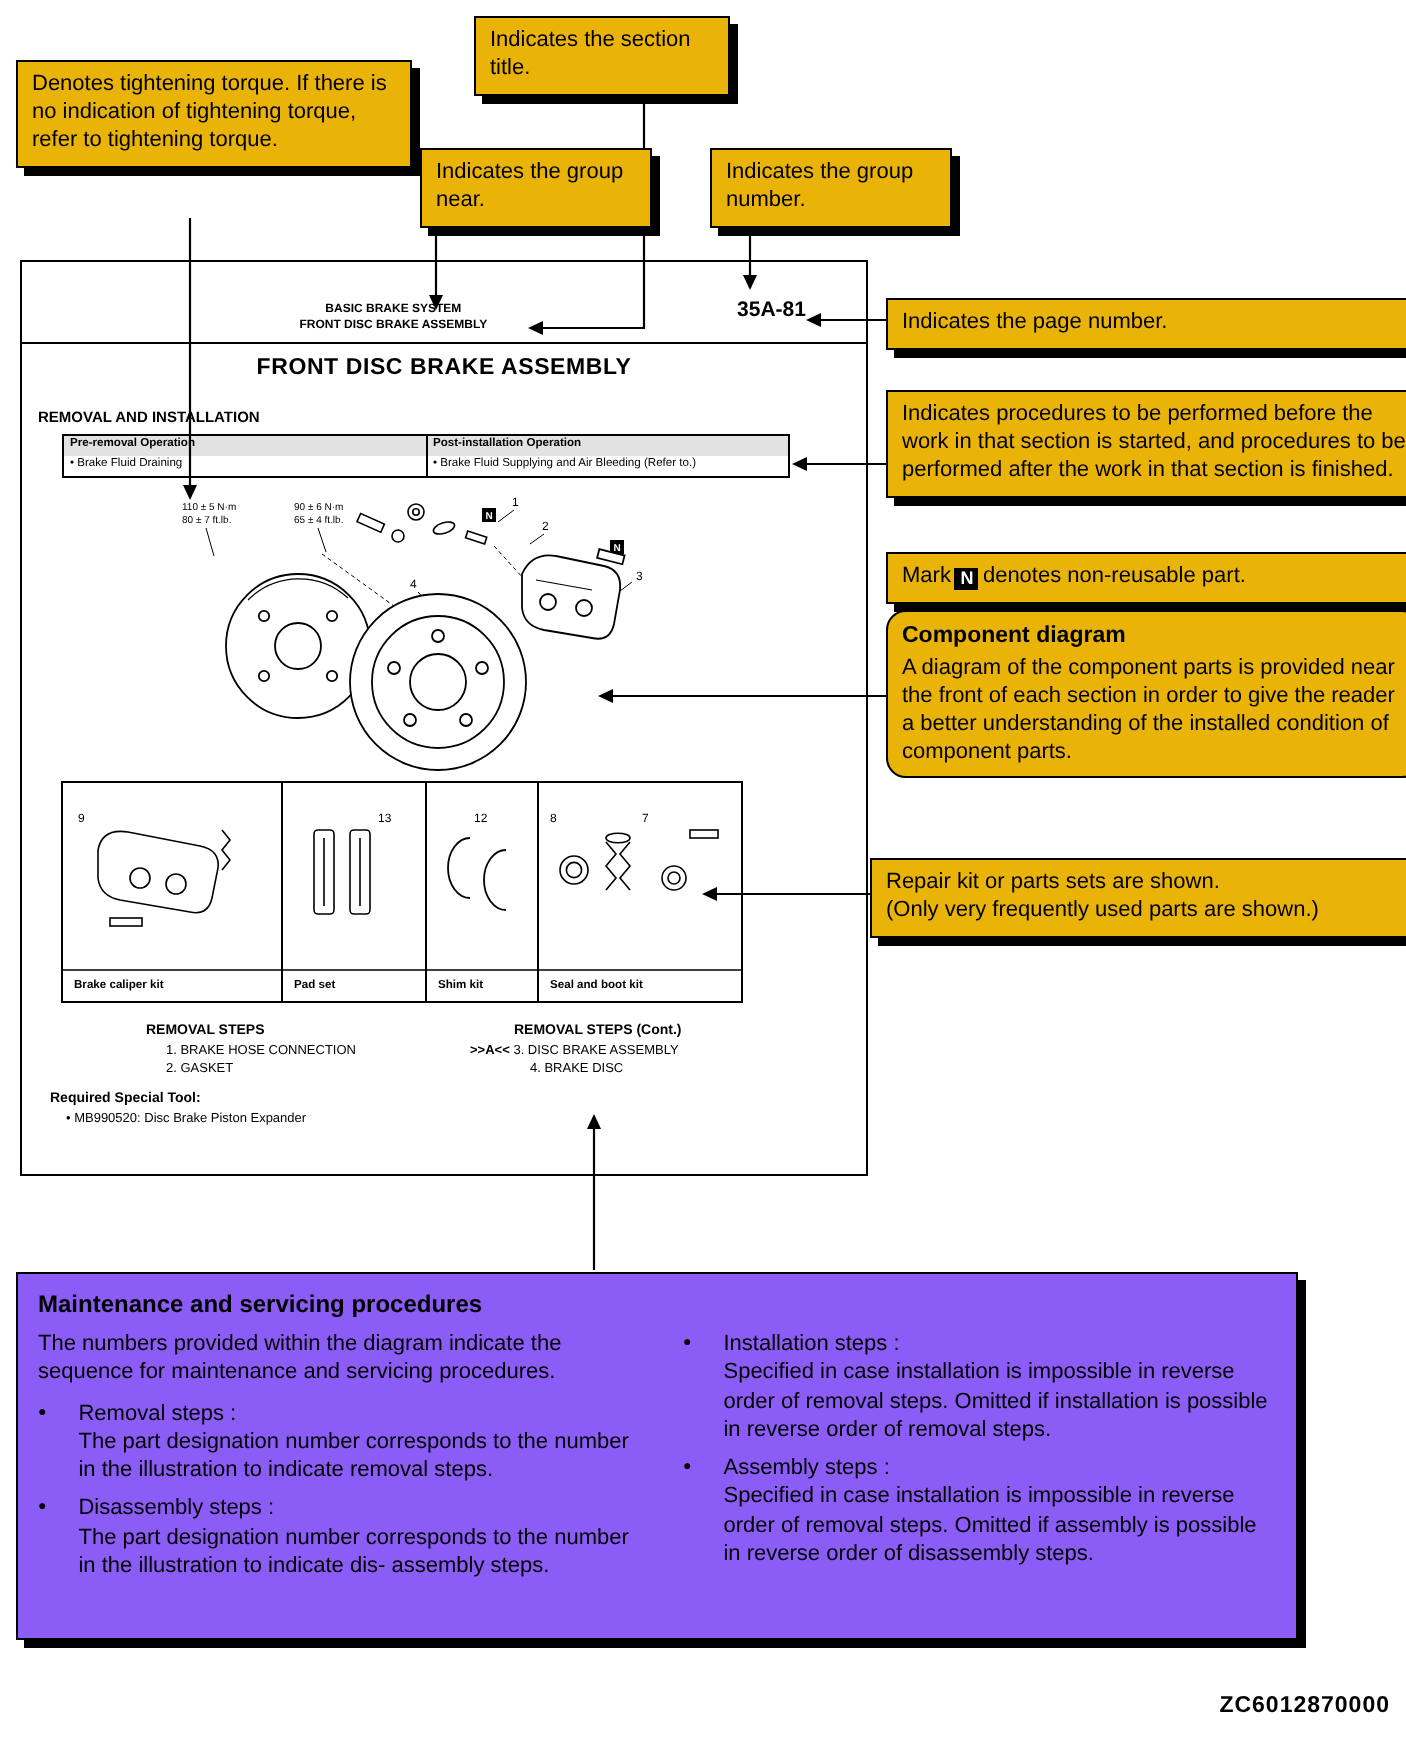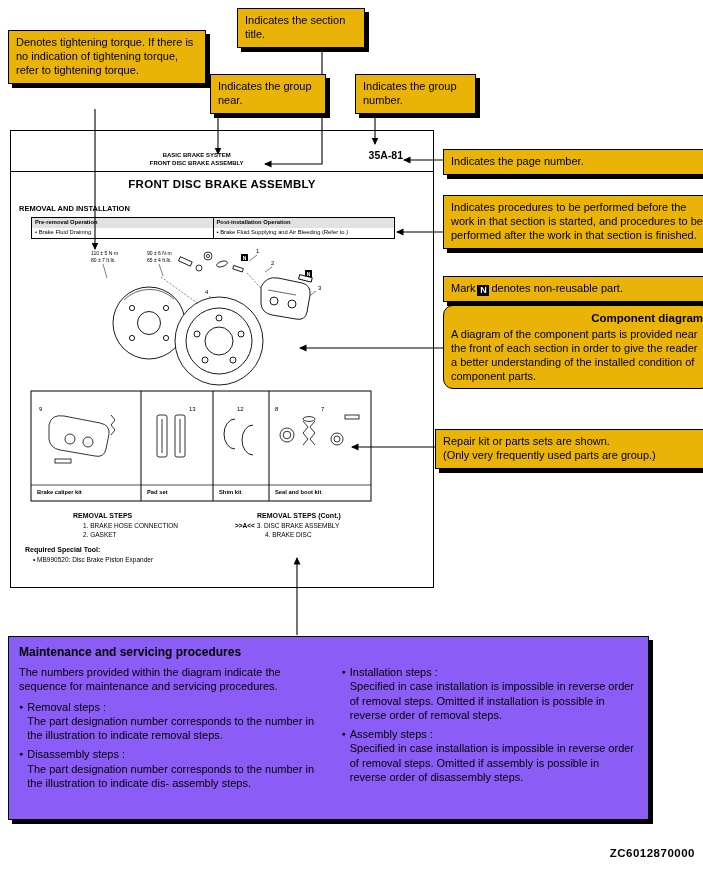--- a/index.html
+++ b/index.html
@@ -3,21 +3,21 @@
 <meta charset="utf-8">
 <style>
   html,body{margin:0;padding:0;background:#fff;}
   .canvas{position:relative;width:703px;height:870px;background:#fff;color:#000;
           font-family:"Liberation Sans",sans-serif;overflow:hidden;}
 
   
   .callout{position:absolute;z-index:5;background:#eab308;border:1.5px solid #000;
            box-shadow:4px 4px 0 0 #000;padding:5px 7px;font-size:11px;line-height:1.27;}
   .callout.rounded{border-radius:10px;box-shadow:none;}
-  .c-title{font-weight:bold;font-size:11.5px;margin-bottom:2px;text-align:right;}
+  .c-title{font-weight:bold;font-size:11.5px;margin-bottom:2px;}
   #c-torque{left:8px;top:30px;width:182px;}
   #c-section{left:237px;top:8px;width:112px;}
   #c-group-title{left:210px;top:74px;width:100px;}
   #c-group-number{left:355px;top:74px;width:105px;}
   #c-page-number{left:443px;top:149px;width:250px;}
   #c-procedures{left:443px;top:195px;width:252px;}
   #c-mark-n{left:443px;top:276px;width:252px;}
   #c-component{left:443px;top:305px;width:252px;}
   #c-repair{left:435px;top:429px;width:258px;}
   .nbox{display:inline-block;background:#000;color:#fff;font-weight:bold;font-size:9px;
@@ -59,21 +59,21 @@
   .tool-title{font-weight:bold;font-size:7px;}
   .tool-item{margin-left:8px;}
 
   
   .bottom-box{position:absolute;left:8px;top:636px;width:641px;height:184px;border:1.5px solid #000;
               box-shadow:4px 4px 0 0 #000;background:#8b5cf6;z-index:5;padding:8px 10px;box-sizing:border-box;}
   .bb-title{font-size:12px;font-weight:bold;margin-bottom:6px;}
   .bb-cols{display:flex;gap:26px;}
   .bb-col{flex:1;font-size:11px;line-height:1.3;}
   .bb-col p{margin:0 0 6px 0;}
-  .bullet-item{display:flex;gap:4px;margin-bottom:5px;}
+  .bullet-item{display:flex;gap:16px;margin-bottom:5px;}
   .bdot{font-size:7px;line-height:1;margin-top:3px;}
 
   .doc-code{position:absolute;right:8px;top:847px;font-size:11.5px;font-weight:bold;letter-spacing:.5px;text-align:right;}
 </style>
 </head>
 <body>
 
 <div class="canvas">
 
   <svg id="connectors" width="703" height="870">
@@ -101,21 +101,21 @@
   <div class="callout" id="c-procedures">Indicates procedures to be performed before the work in that section is started, and procedures to be performed after the work in that section is finished.</div>
   <div class="callout" id="c-mark-n">
     <span>Mark</span><span class="nbox">N</span><span>denotes non-reusable part.</span>
   </div>
   <div class="callout rounded" id="c-component">
     <div class="c-title">Component diagram</div>
     <div>A diagram of the component parts is provided near the front of each section in order to give the reader a better understanding of the installed condition of component parts.</div>
   </div>
   <div class="callout" id="c-repair">
     <div>Repair kit or parts sets are shown.</div>
-    <div>(Only very frequently used parts are group.)</div>
+    <div>(Only very frequently used parts are shown.)</div>
   </div>
 
   <div class="manual-page">
     <div class="mp-header">
       <div class="mp-header-center">
         <div>BASIC BRAKE SYSTEM</div>
         <div>FRONT DISC BRAKE ASSEMBLY</div>
       </div>
       <div class="mp-pageno">35A-81</div>
     </div>

